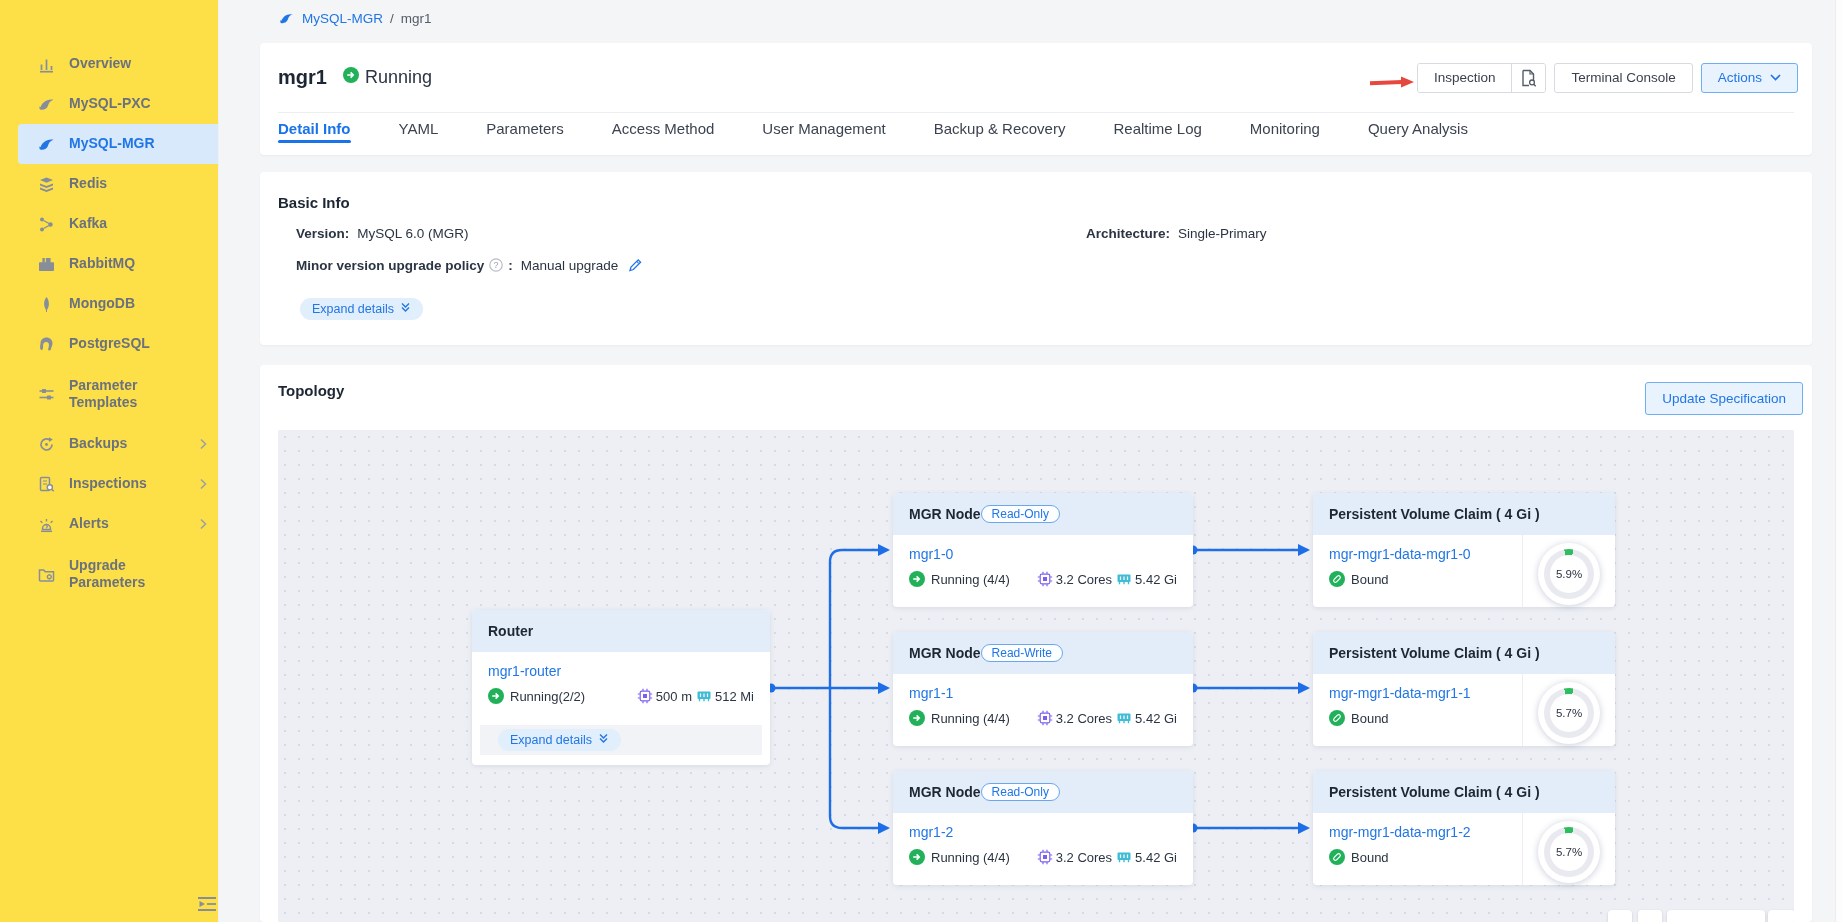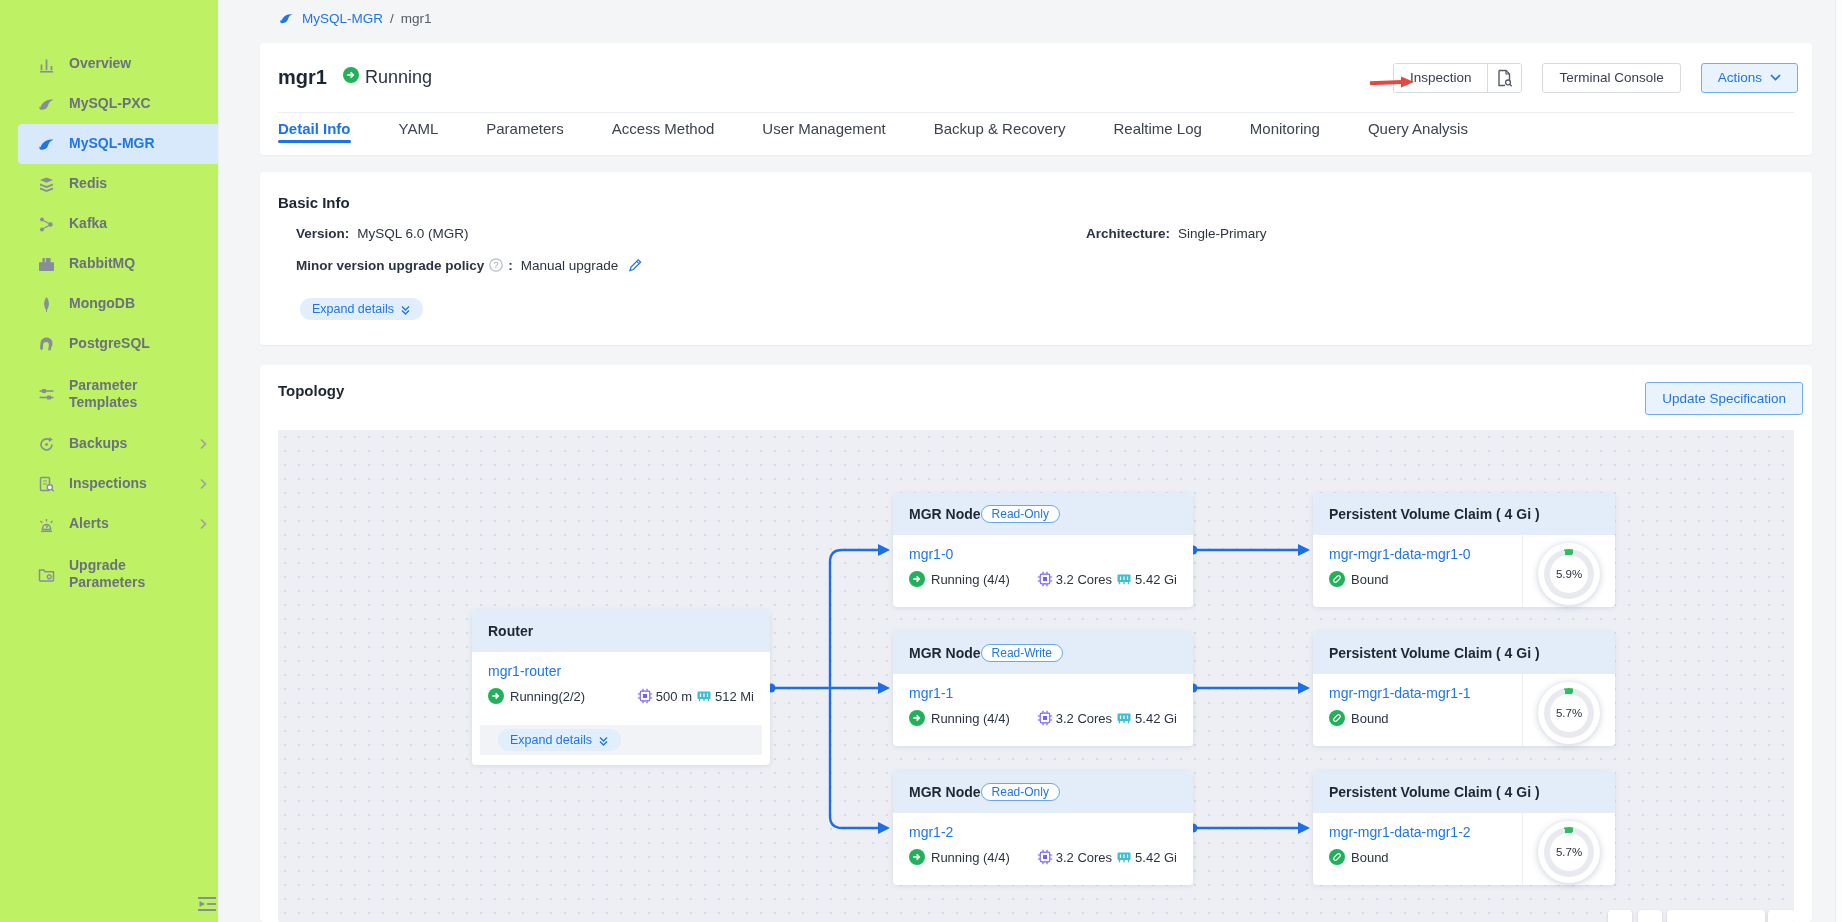--- a/index.html
+++ b/index.html
@@ -1,20 +1,20 @@
 <!DOCTYPE html>
 <html><head>
 <meta charset="utf-8">
 <style>
   * { margin:0; padding:0; box-sizing:border-box; }
   html,body { width:1842px; height:922px; overflow:hidden; }
   body { font-family:"Liberation Sans", sans-serif; background:#f4f5f7; color:#2b3442; position:relative; }
 
   
-  .sidebar { position:absolute; left:0; top:0; width:219px; height:922px; background:#bef264; border-right:1px solid #eef0f3; }
+  .sidebar { position:absolute; left:0; top:0; width:219px; height:922px; background:#fde047; border-right:1px solid #eef0f3; }
   .side-list { position:absolute; top:44px; left:0; right:0; display:flex; flex-direction:column; }
   .side-item { display:flex; align-items:center; min-height:40px; padding:0 10px 0 38px; cursor:pointer; gap:14px; }
   .side-item .lbl { font-size:14px; font-weight:600; color:#6b717d; line-height:1.25; width:112px; }
   .side-item.selected { background:#d8e9fc; margin-left:18px; border-radius:4px 0 0 4px; padding-left:20px; }
   .side-item.selected .lbl { color:#2176e5; }
   .side-item.two-line { min-height:60px; }
   .sicon { width:17px; height:17px; flex:0 0 17px; }
   .side-chev { margin-left:auto; }
   .collapse-btn { position:absolute; left:196px; top:896px; width:22px; height:16px; cursor:pointer; }
 
@@ -26,41 +26,41 @@
   
   .card { position:absolute; background:#fff; border-radius:4px; box-shadow:0 1px 2px rgba(40,60,90,.05); }
   .card-header { left:260px; top:43px; width:1552px; height:112px; }
   .card-basic  { left:260px; top:172px; width:1552px; height:173px; }
   .card-topo   { left:260px; top:365px; width:1552px; height:557px; }
 
   
   .title-row { position:absolute; left:18px; top:0; right:14px; height:69px; display:flex; align-items:center; }
   .page-title { font-size:20px; font-weight:700; color:#1d2633; }
   .status-chip { display:flex; align-items:flex-start; gap:6px; margin-left:16px; font-size:18px; color:#2b3442; }
-  .hdr-buttons { margin-left:auto; display:flex; align-items:center; gap:20px; }
+  .hdr-buttons { margin-left:auto; display:flex; align-items:center; gap:8px; }
   .btn { height:30px; display:inline-flex; align-items:center; justify-content:center; font-size:13.5px; color:#3a414d; background:#fff; border:1px solid #d7dade; border-radius:3px; padding:0 16px; cursor:pointer; }
   .btn-group { display:flex; height:30px; border:1px solid #d7dade; border-radius:3px; overflow:hidden; }
   .btn-group .part { display:flex; align-items:center; justify-content:center; padding:0 16px; font-size:13.5px; color:#3a414d; cursor:pointer; background:#fff; }
   .btn-group .part + .part { border-left:1px solid #d7dade; padding:0 8px; }
   .btn-blue { background:#e8f3fe; border:1px solid #70aef2; color:#2176e5; display:inline-flex; gap:8px; }
   .anno-arrow { position:absolute; left:1368px; top:74px; width:48px; height:16px; }
   .tabs { position:absolute; left:18px; right:18px; top:69px; height:43px; border-top:1px solid #edeef1; display:flex; align-items:center; gap:48px; padding:0 0 12px 0; }
   .tab { font-size:15px; color:#3c4350; cursor:pointer; height:100%; display:flex; align-items:center; position:relative; }
   .tab.active { color:#1a73e8; font-weight:600; }
   .tab.active::after { content:""; position:absolute; left:0; right:0; bottom:0; height:3px; background:#1a73e8; border-radius:2px; }
 
   
   .sec-title { font-size:15px; font-weight:700; color:#1d2633; }
   .bi-title { position:absolute; left:18px; top:22px; }
   .bi-row1 { position:absolute; left:36px; top:54px; right:30px; display:flex; font-size:13.5px; }
   .bi-row2 { position:absolute; left:36px; top:85px; display:flex; align-items:center; font-size:13.5px; gap:5px; }
   .bi-label { font-weight:700; color:#2b3442; }
   .bi-value { color:#2b3442; margin-left:8px; }
   .bi-col-right { position:absolute; left:790px; display:flex; }
-  .pill { display:inline-flex; align-items:flex-end; gap:6px; background:#e1eefc; color:#2176e5; font-size:12.5px; border-radius:12px; padding:4px 12px; cursor:pointer; }
+  .pill { display:inline-flex; align-items:flex-start; gap:6px; background:#e1eefc; color:#2176e5; font-size:12.5px; border-radius:12px; padding:4px 12px; cursor:pointer; }
   .bi-pill { position:absolute; left:40px; top:126px; }
 
   
   .topo-title { position:absolute; left:18px; top:17px; }
   .btn-update { position:absolute; right:9px; top:17px; height:33px; }
   .canvas { position:absolute; left:18px; top:65px; width:1516px; height:492px; background:#edeff4; border-radius:2px; overflow:hidden;
             background-image:radial-gradient(circle, #d7dae3 1.2px, transparent 1.4px); background-size:14px 14px; }
   .connectors { position:absolute; left:0; top:0; }
 
   .tcard { position:absolute; background:#fff; border-radius:4px; box-shadow:0 1px 5px rgba(50,70,110,.12); }

